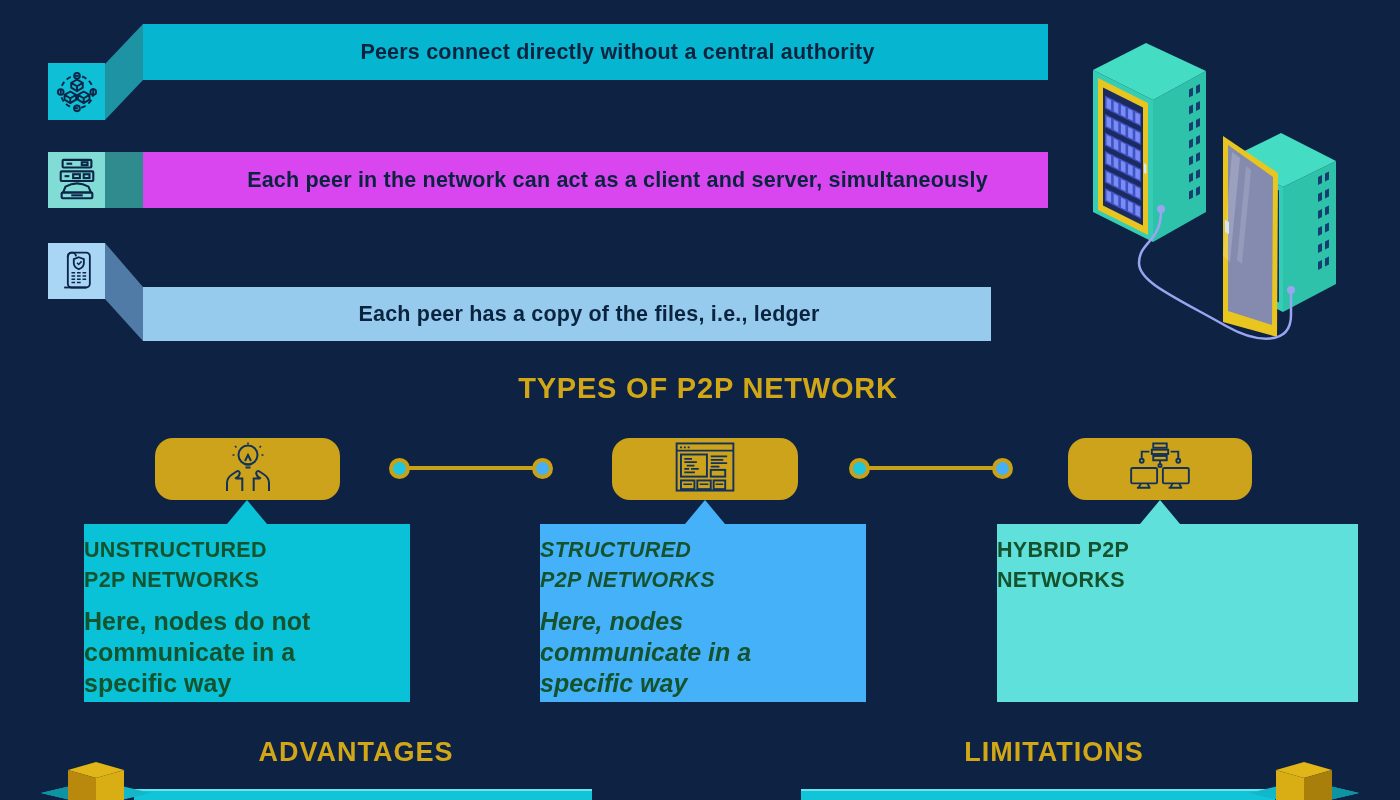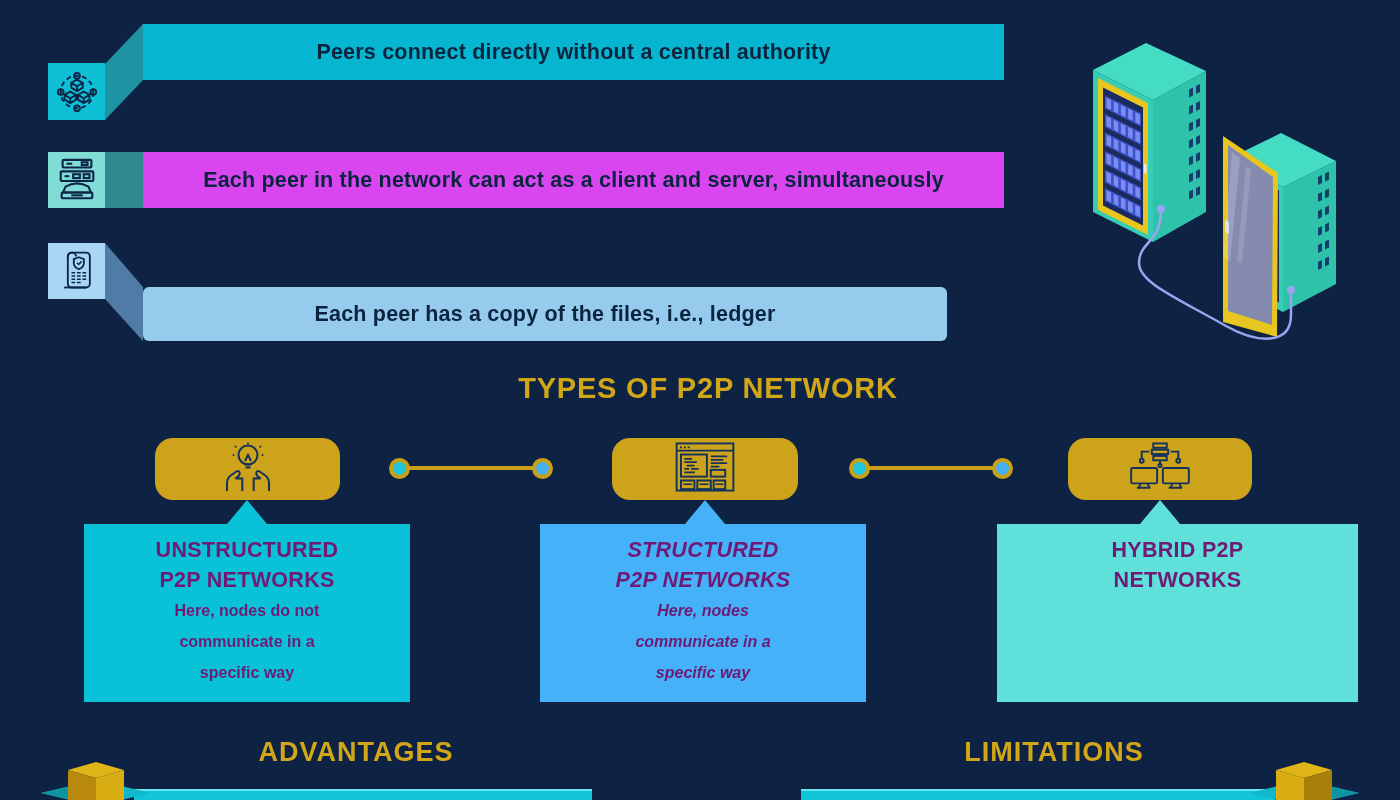--- a/index.html
+++ b/index.html
@@ -2,25 +2,25 @@
 <html><head>
 <meta charset="utf-8">
 <style>
   html,body{margin:0;padding:0;background:#0E2343;}
   #canvas{
     position:relative;width:1400px;height:800px;overflow:hidden;
     background:#0E2343;font-family:"Liberation Sans", sans-serif;
   }
   .abs{position:absolute;}
   
-  .banner{position:absolute;display:flex;align-items:center;justify-content:center;}
+  .banner{position:absolute;display:flex;align-items:center;justify-content:center;padding-left:44px;}
   .banner-text{font-weight:700;font-size:21.5px;color:#0A2440;letter-spacing:.2px;}
   .banner1{left:143px;top:24px;width:861px;height:56px;background:#06B6D0;}
   .banner2{left:143px;top:152px;width:861px;height:56px;background:#d946ef;}
-  .banner3{left:143px;top:287px;width:804px;height:54px;background:#96CBEE;border-radius:6px;}
+  .banner3{left:143px;top:287px;width:804px;height:54px;background:#96CBEE;}
   .icon-sq{position:absolute;display:flex;align-items:center;justify-content:center;}
   .icon1{left:48px;top:63px;width:57px;height:57px;background:#0FBFD6;}
   .icon2{left:48px;top:152px;width:57px;height:56px;background:#82DCD6;}
   .icon3{left:48px;top:243px;width:57px;height:56px;background:#A9D6F4;}
   .fold1{left:105px;top:24px;width:38px;height:96px;background:#1E93A4;
          clip-path:polygon(0% 41.7%,100% 0%,100% 58.3%,0% 100%);}
   .fold2{left:105px;top:152px;width:38px;height:56px;background:#2F8B8E;}
   .fold3{left:105px;top:243px;width:38px;height:98px;background:#4F7BA6;
          clip-path:polygon(0% 0%,100% 44.9%,100% 100%,0% 57.1%);}
   
@@ -34,26 +34,26 @@
   .gbox2{left:612px;width:186px;}
   .gbox3{left:1068px;width:184px;}
   
   .conn-line{position:absolute;top:466px;height:4px;background:#C9A117;}
   .dot{position:absolute;top:458px;width:21px;height:21px;border-radius:50%;background:#C9A117;
     display:flex;align-items:center;justify-content:center;}
   .dot-inner{width:13px;height:13px;border-radius:50%;}
   
   .ptr{position:absolute;width:0;height:0;border-left:20px solid transparent;border-right:20px solid transparent;}
   
-  .card{position:absolute;top:524px;height:178px;color:#701a75;text-align:center;}
+  .card{position:absolute;top:524px;height:178px;color:#14532d;}
   .card1{left:84px;width:326px;background:#0AC2D8;}
   .card2{left:540px;width:326px;background:#45B1F8;font-style:italic;}
   .card3{left:997px;width:361px;background:#60E0DA;}
   .card-title{margin-top:11px;font-size:21.5px;font-weight:800;line-height:30px;white-space:pre-line;letter-spacing:.3px;}
-  .card-desc{font-size:16px;font-weight:700;line-height:31px;white-space:pre-line;}
+  .card-desc{margin-top:11px;font-size:25px;font-weight:700;line-height:31px;white-space:pre-line;}
   
   .adv-heading{left:156px;top:737px;width:400px;}
   .lim-heading{left:854px;top:737px;width:400px;}
   .bottom-bar{position:absolute;top:789px;height:11px;background:#12C4D8;border-top:2px solid #67E5EE;box-sizing:border-box;}
   .bbar-left{left:134px;width:458px;}
   .bbar-right{left:801px;width:474px;}
 </style>
 </head>
 <body>
 

